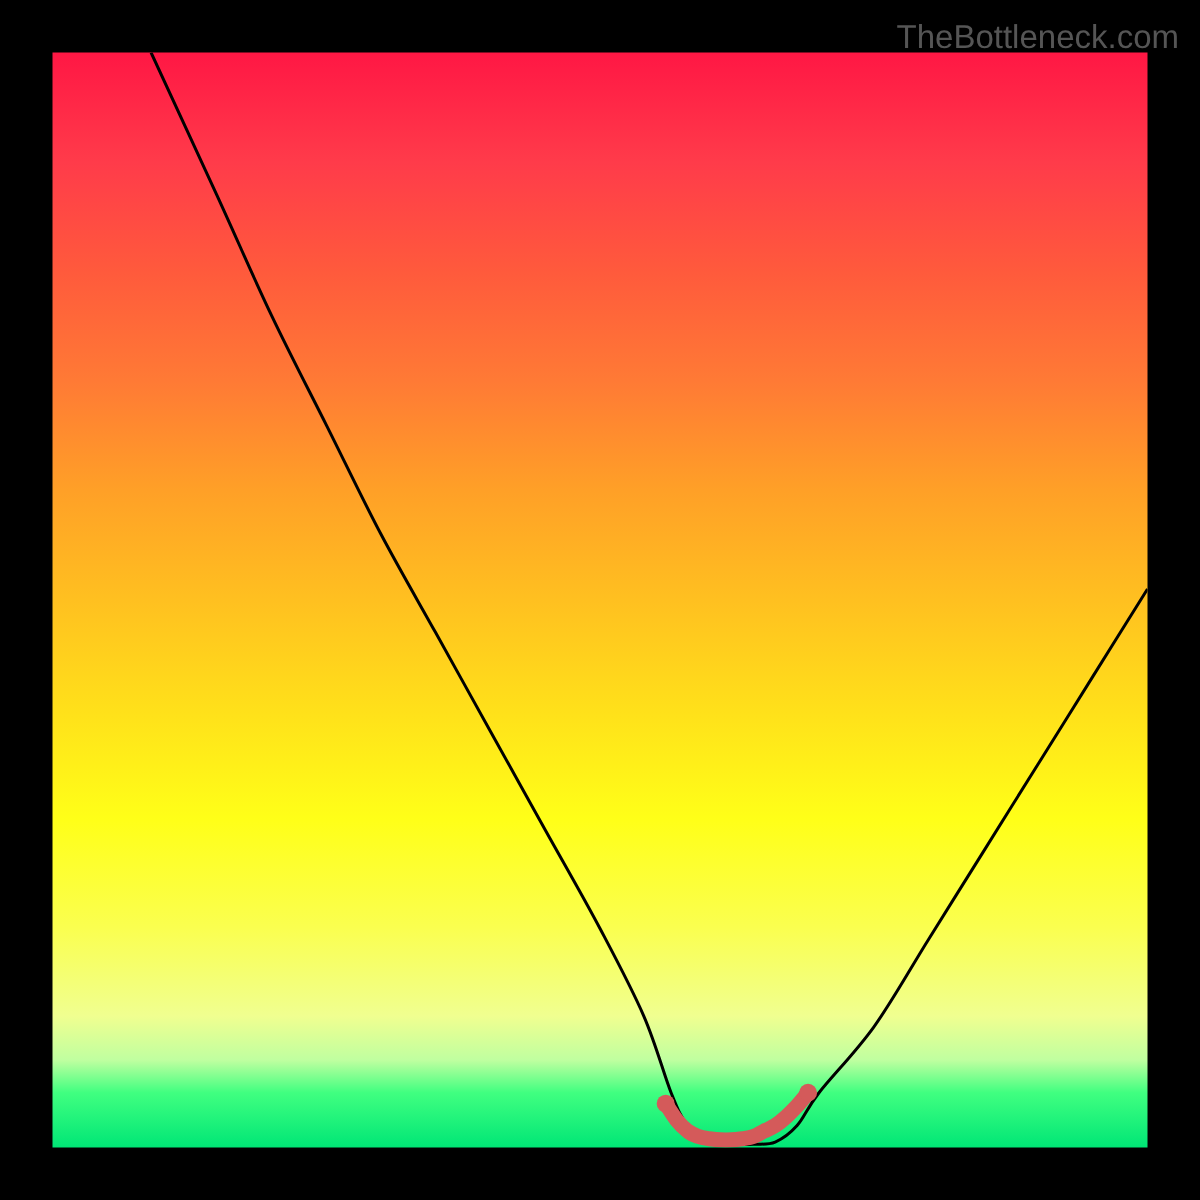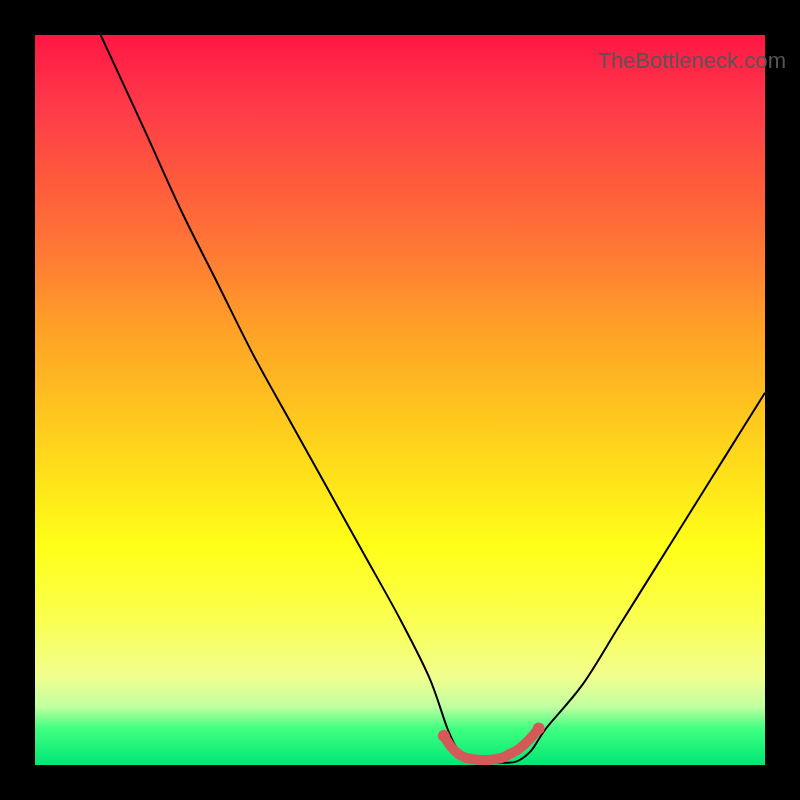--- a/index.html
+++ b/index.html
@@ -34,21 +34,20 @@
   }
   .watermark {
     position: absolute;
     top: 12px;
     right: 14px;
     color: #555;
     font-size: 22px;
     font-family: Arial, sans-serif;
     z-index: 20;
     pointer-events: none;
-    margin-top: 36px;
   }
   svg.curve {
     position: absolute;
     left: 0; top: 0;
     width: 730px; height: 730px;
     pointer-events: none;
   }
 </style>
 </head>
 <body>

